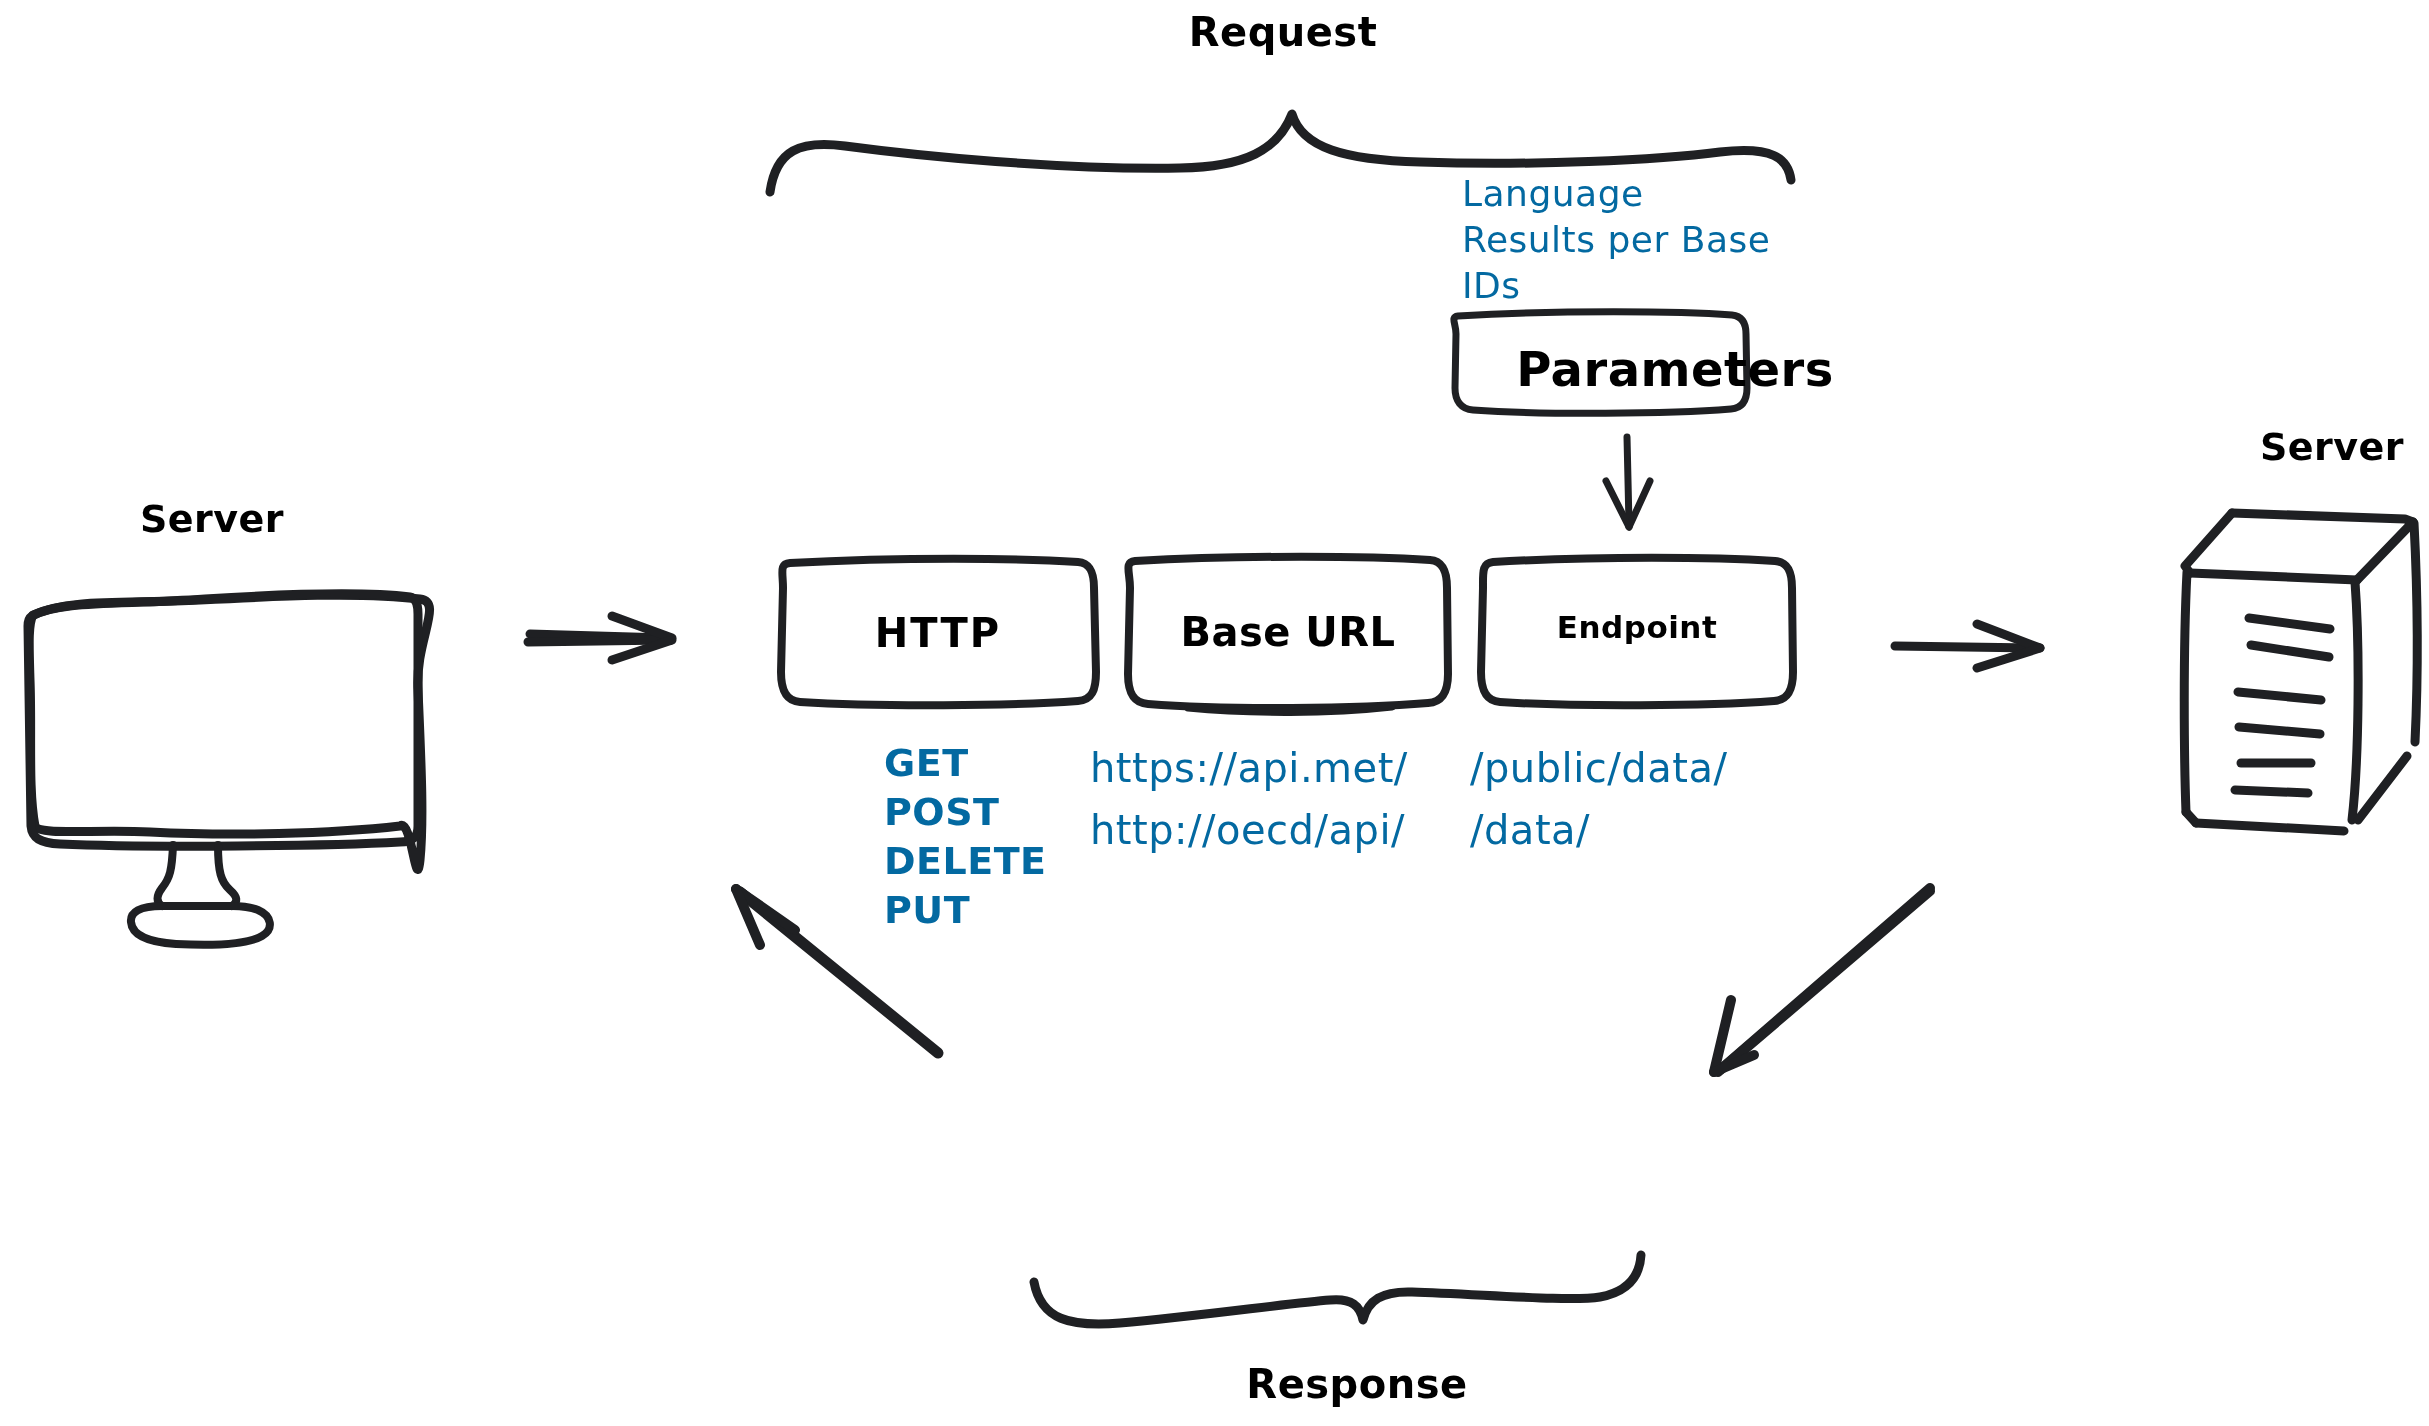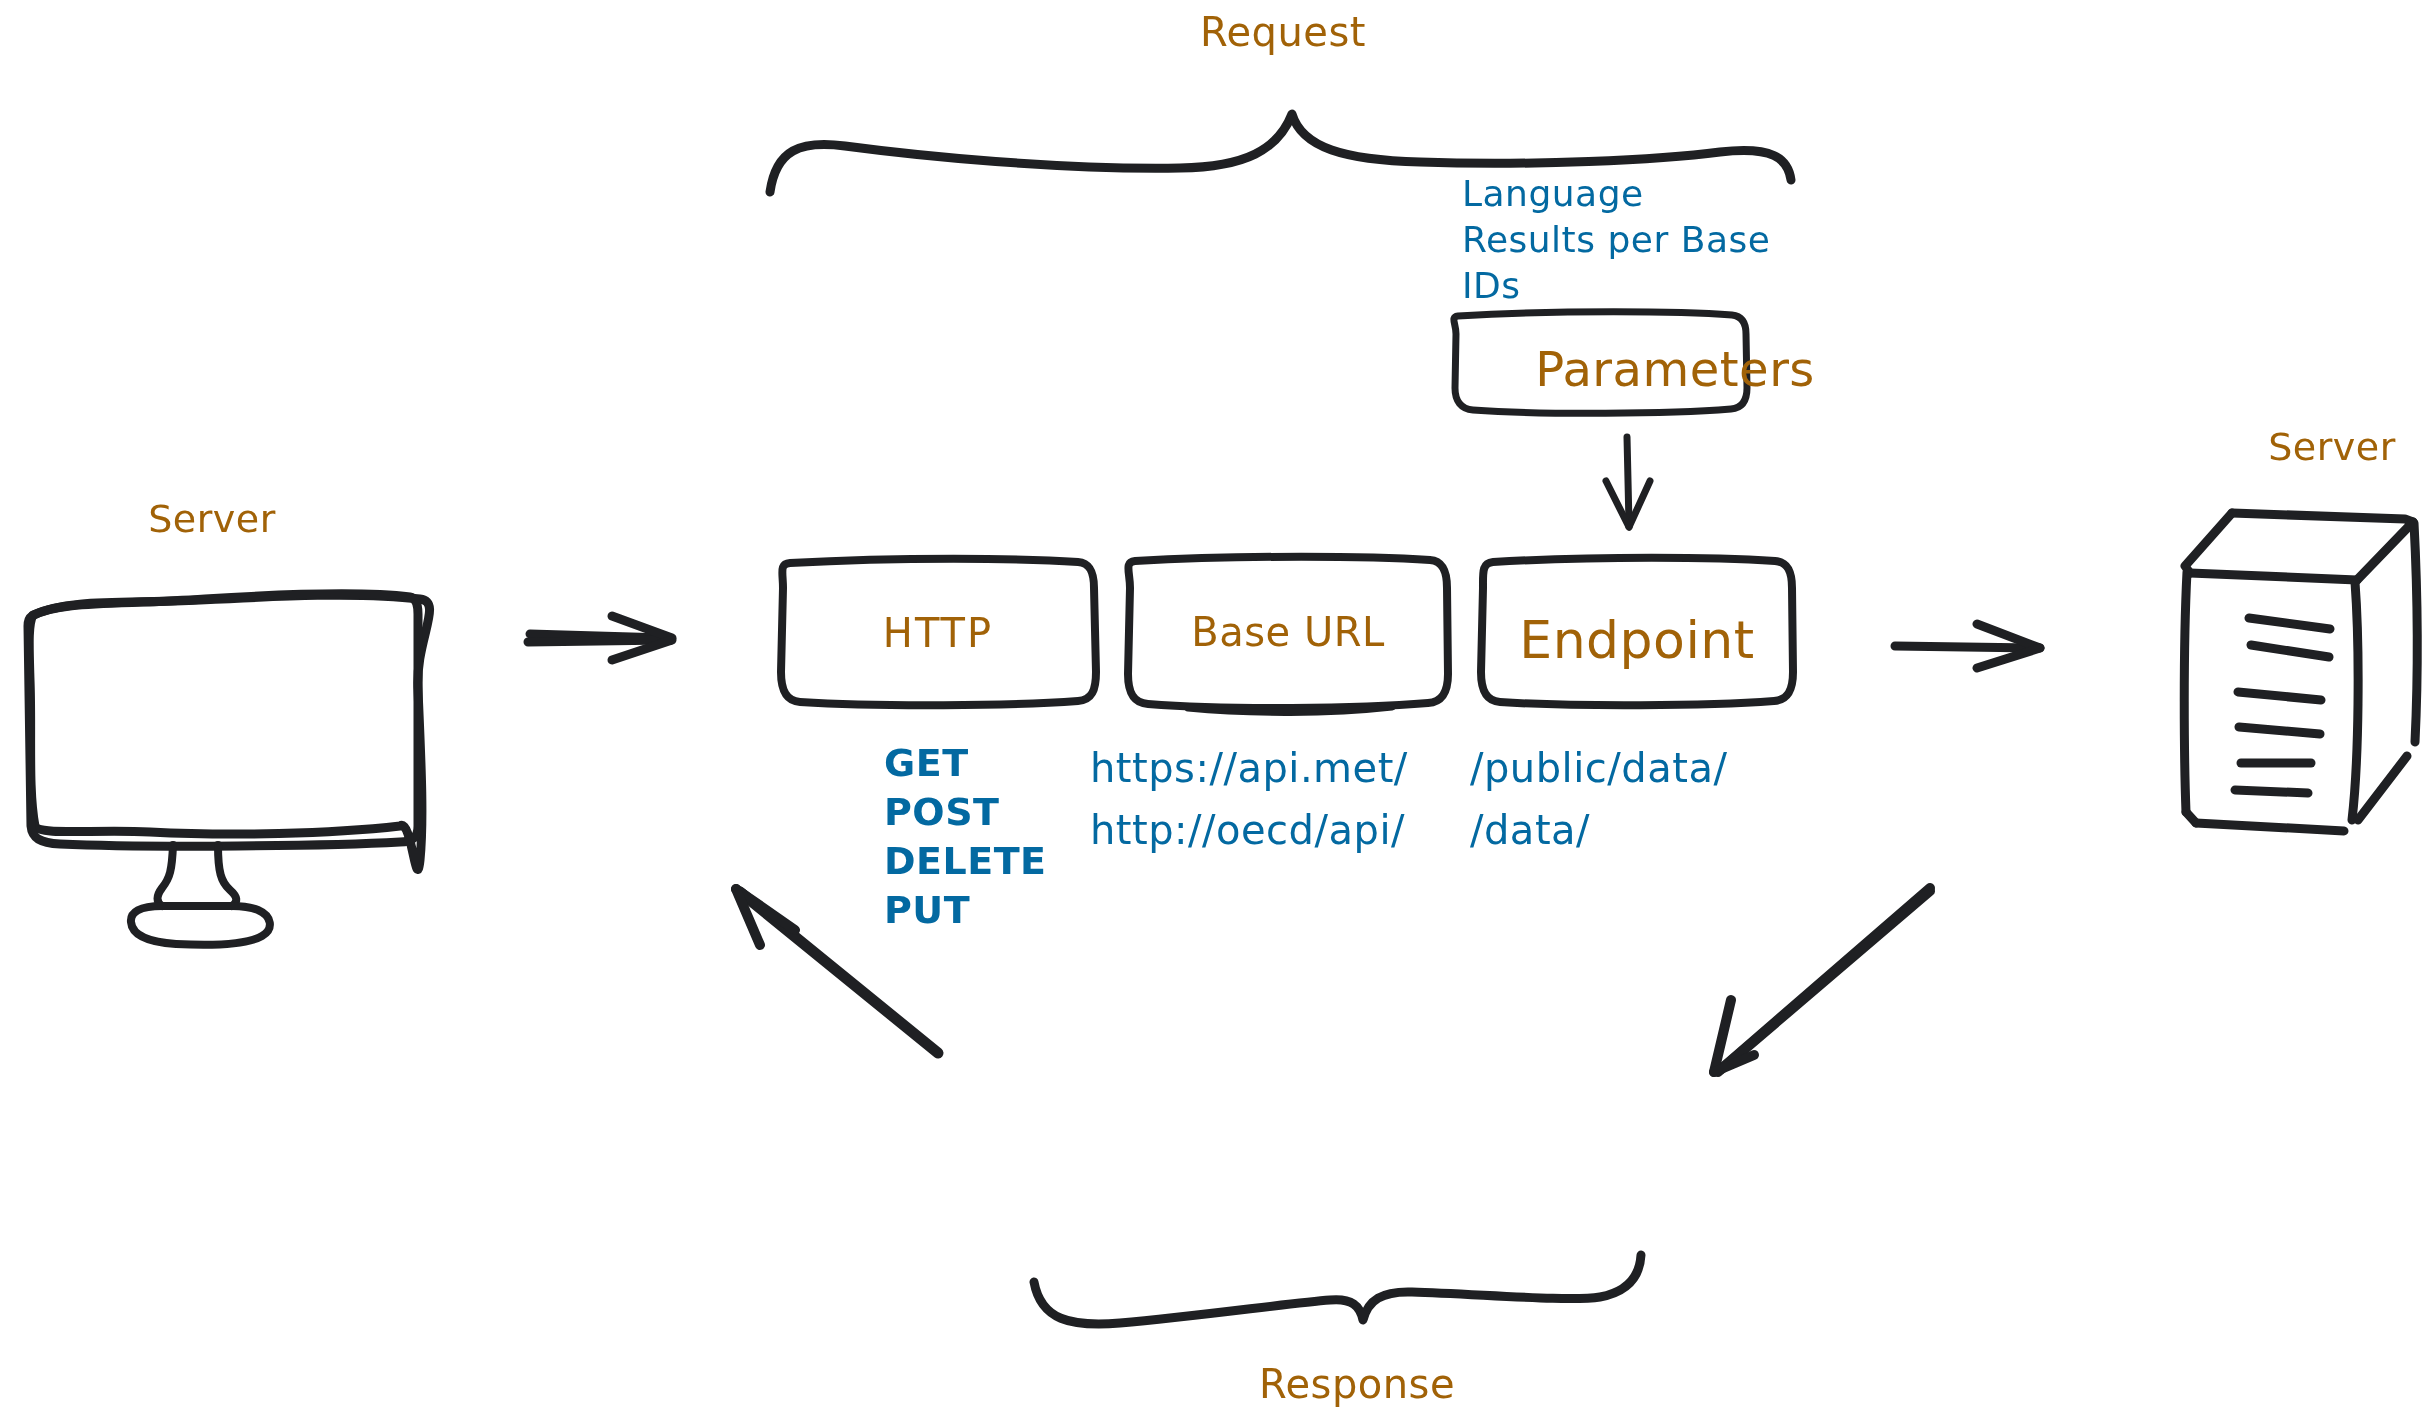--- a/index.html
+++ b/index.html
@@ -35,21 +35,22 @@
   }
   .lbl-center {
     transform: translateX(-50%);
     text-align: center;
   }
   .teal {
     color: #0369a1;
   }
   .node-label {
     font-size: 38px;
-    color: #a16207;
+    color: #000000;
+    font-weight: bold;
   }
   .edge-label {
     font-size: 38px;
     font-weight: bold;
   }
   .endpoint-label {
     font-size: 40px;
   }
   .anno {
     font-size: 36px;
@@ -236,21 +237,21 @@
   <div class="lbl teal anno" style="left:1462px; top:172px;">Language</div>
   <div class="lbl teal anno" style="left:1462px; top:218px;">Results per Base</div>
   <div class="lbl teal anno" style="left:1462px; top:264px;">IDs</div>
 
   <div class="lbl lbl-center node-label" style="left:1675px; top:340px; font-size:48px;">Parameters</div>
 
   <div class="lbl lbl-center node-label" style="left:938px; top:609px; font-size:40px; letter-spacing:2px;">HTTP</div>
 
   <div class="lbl lbl-center node-label" style="left:1288px; top:608px; font-size:40px;">Base URL</div>
 
-  <div class="lbl lbl-center node-label" style="left:1637px; top:609px; font-size:52px;text-align:right;">Endpoint</div>
+  <div class="lbl lbl-center node-label" style="left:1637px; top:609px; font-size:31px;text-align:right;">Endpoint</div>
 
   <div class="lbl teal edge-label" style="left:884px; top:740px;">GET</div>
   <div class="lbl teal edge-label" style="left:884px; top:789px;">POST</div>
   <div class="lbl teal edge-label" style="left:884px; top:838px;">DELETE</div>
   <div class="lbl teal edge-label" style="left:884px; top:887px;">PUT</div>
 
   <div class="lbl teal endpoint-label" style="left:1090px; top:806px;">http://oecd/api/</div>
   <div class="lbl teal endpoint-label" style="left:1090px; top:744px;">https://api.met/</div>
 
   <div class="lbl teal endpoint-label" style="left:1470px; top:744px;">/public/data/</div>

